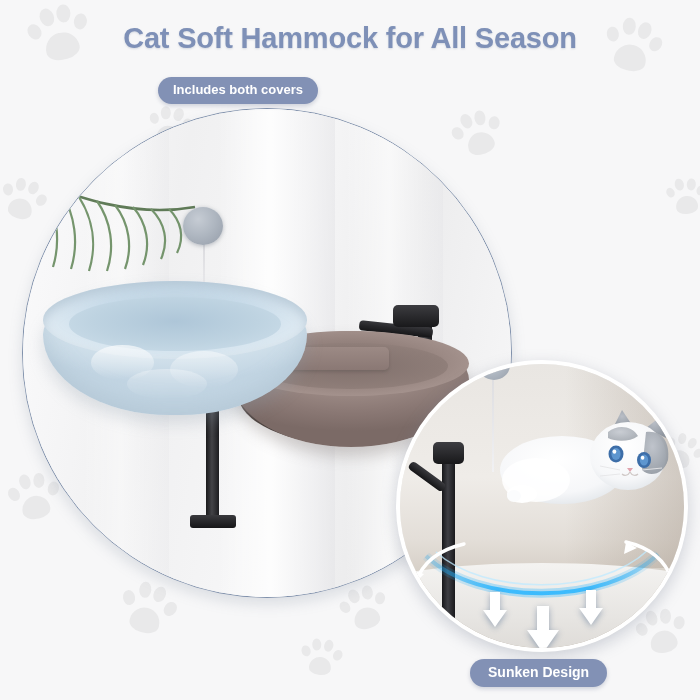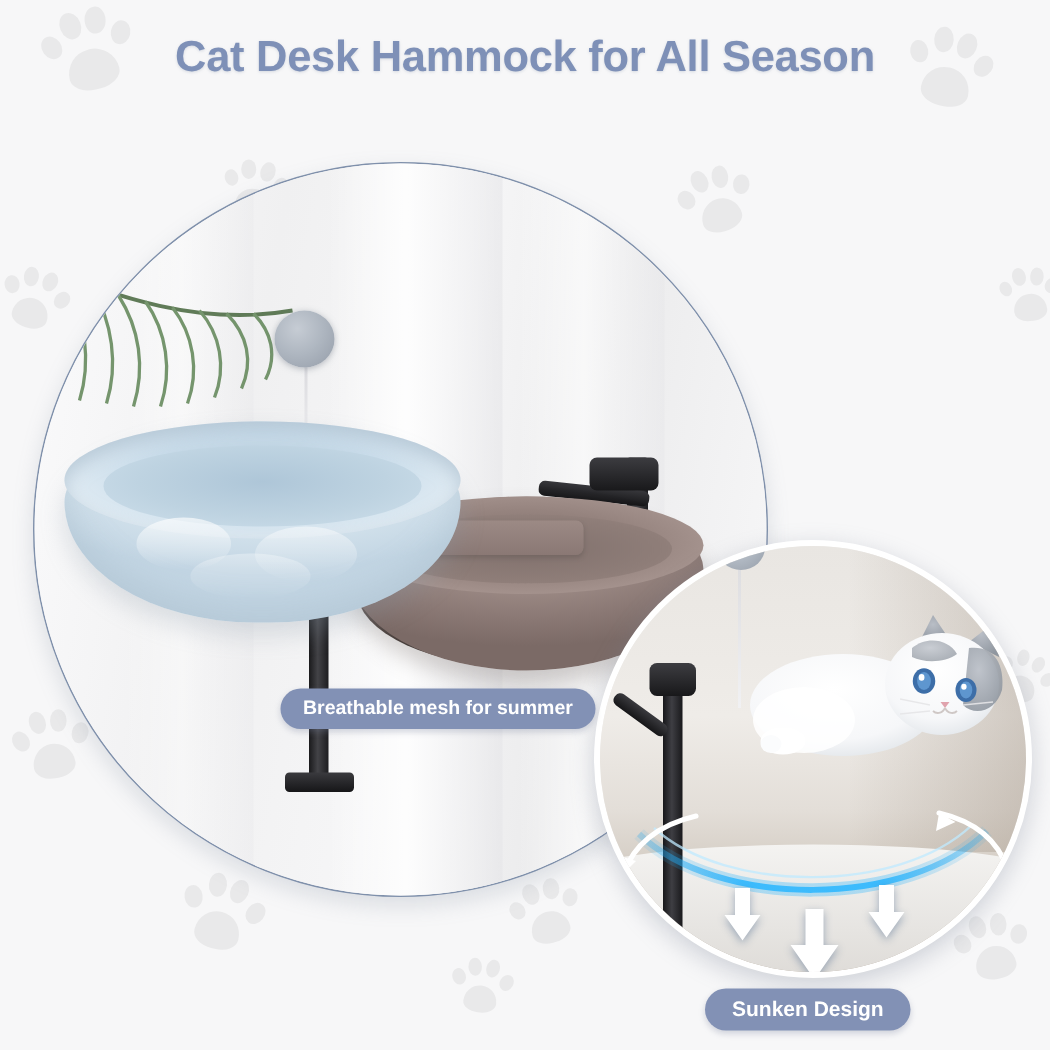--- a/index.html
+++ b/index.html
@@ -381,21 +381,21 @@
       </div>
       <div class="paw" style="left: 664px; top: 432px; width: 38px; height: 38px; transform: rotate(20deg);">
         <div class="pad main" style="background: rgb(233, 233, 234);"></div>
         <div class="pad t1" style="background: rgb(233, 233, 234);"></div>
         <div class="pad t2" style="background: rgb(233, 233, 234);"></div>
         <div class="pad t3" style="background: rgb(233, 233, 234);"></div>
         <div class="pad t4" style="background: rgb(233, 233, 234);"></div>
       </div>
     </div>
 
-  <div id="title">Cat Desk Hammock for All Season</div>
+  <div id="title">Cat Soft Hammock for All Season</div>
 
   <div id="main-photo">
     <div class="scene-bg"></div>
     <div class="curtain" style="left:40%;width:24%;"></div>
     <div class="curtain" style="left:66%;width:20%;opacity:.7;"></div>
     <div class="curtain" style="left:12%;width:18%;opacity:.5;"></div>
 
     <svg id="palm" viewBox="0 0 190 150">
       <g stroke="#5f8455" stroke-width="2.2" fill="none" opacity="0.85">
         <path d="M2,8 C50,26 110,52 178,40" stroke="#46663c" stroke-width="2.6"></path>
@@ -523,16 +523,16 @@
       <path d="M8,0 L18,0 L18,18 L25,18 L13,35 L1,18 L8,18 Z" fill="#ffffff"></path>
     </svg>
     <svg class="arrow" id="arrow-center" viewBox="0 0 34 48">
       <path d="M11,0 L23,0 L23,24 L33,24 L17,47 L1,24 L11,24 Z" fill="#ffffff"></path>
     </svg>
     <svg class="arrow" id="arrow-right" viewBox="0 0 26 36">
       <path d="M8,0 L18,0 L18,18 L25,18 L13,35 L1,18 L8,18 Z" fill="#ffffff"></path>
     </svg>
   </div>
 
-  <div class="pill" id="pill-summer">Breathable mesh for summer</div>
+  <div class="pill" id="pill-covers">Includes both covers</div>
   <div class="pill" id="pill-sunken">Sunken Design</div>
 
 </div>
 
 </body></html>

